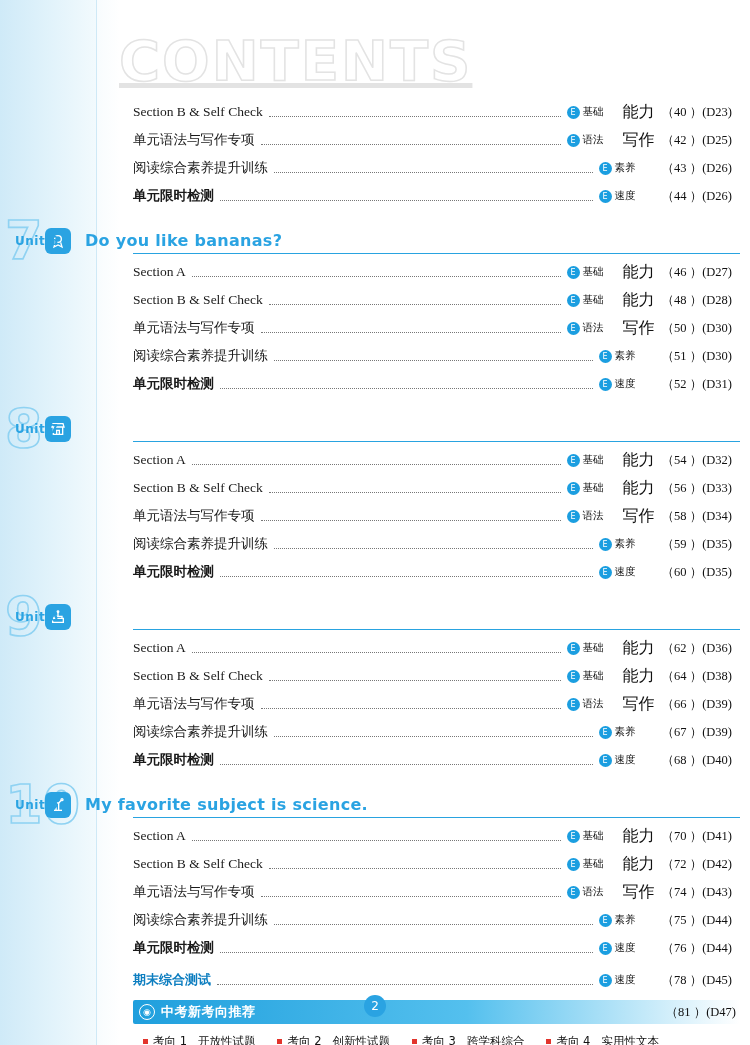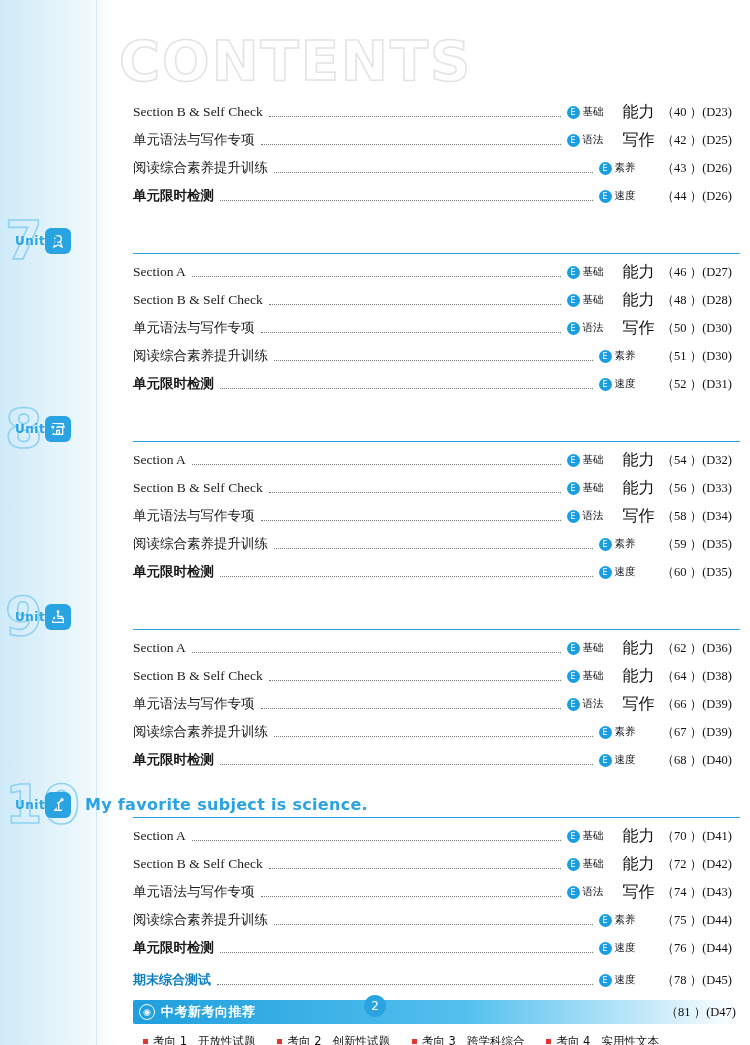--- a/index.html
+++ b/index.html
@@ -27,20 +27,21 @@
 
   
   .watermark {
     position:absolute; left:22px; top:28px;
     font-family:"DejaVu Sans", sans-serif;
     font-weight:bold; font-size:56px; letter-spacing:2px;
     color:transparent;
     -webkit-text-stroke:1.5px #e3e3e3;
     white-space:nowrap;
     pointer-events:none;
+    text-decoration:underline;
   }
   .title-cn {
     position:absolute; left:22px; top:47px;
     font-family:"DejaVu Sans", sans-serif;
     font-weight:bold; font-size:38px; color:#111;
     letter-spacing:3px;
   }
 
   
   .list { position:absolute; left:0; top:0; width:100%; }
@@ -219,20 +220,21 @@
         </div>
         <div class="unit">
           <span class="big-num">7</span>
           <span class="icon-badge">
             <svg width="16" height="16" viewBox="0 0 24 24" fill="none" stroke="#fff" stroke-width="2">
               <circle cx="12" cy="9" r="5"></circle>
               <path d="M8 14l-2 7 6-3 6 3-2-7"></path>
             </svg>
           </span>
           <span class="unit-no">Unit 6</span>
+          <span class="unit-title">Do you like bananas?</span>
           <span class="unit-line"></span>
         </div>
         <div class="row">
           <span class="label">Section A</span>
           <span class="dots"></span>
           <span class="tags">
             <span class="badge">E</span>
             <span class="tag-text">基础</span>
             <span class="tag-text2">能力</span>
             <span class="pages">（46 ）(D27)</span>

